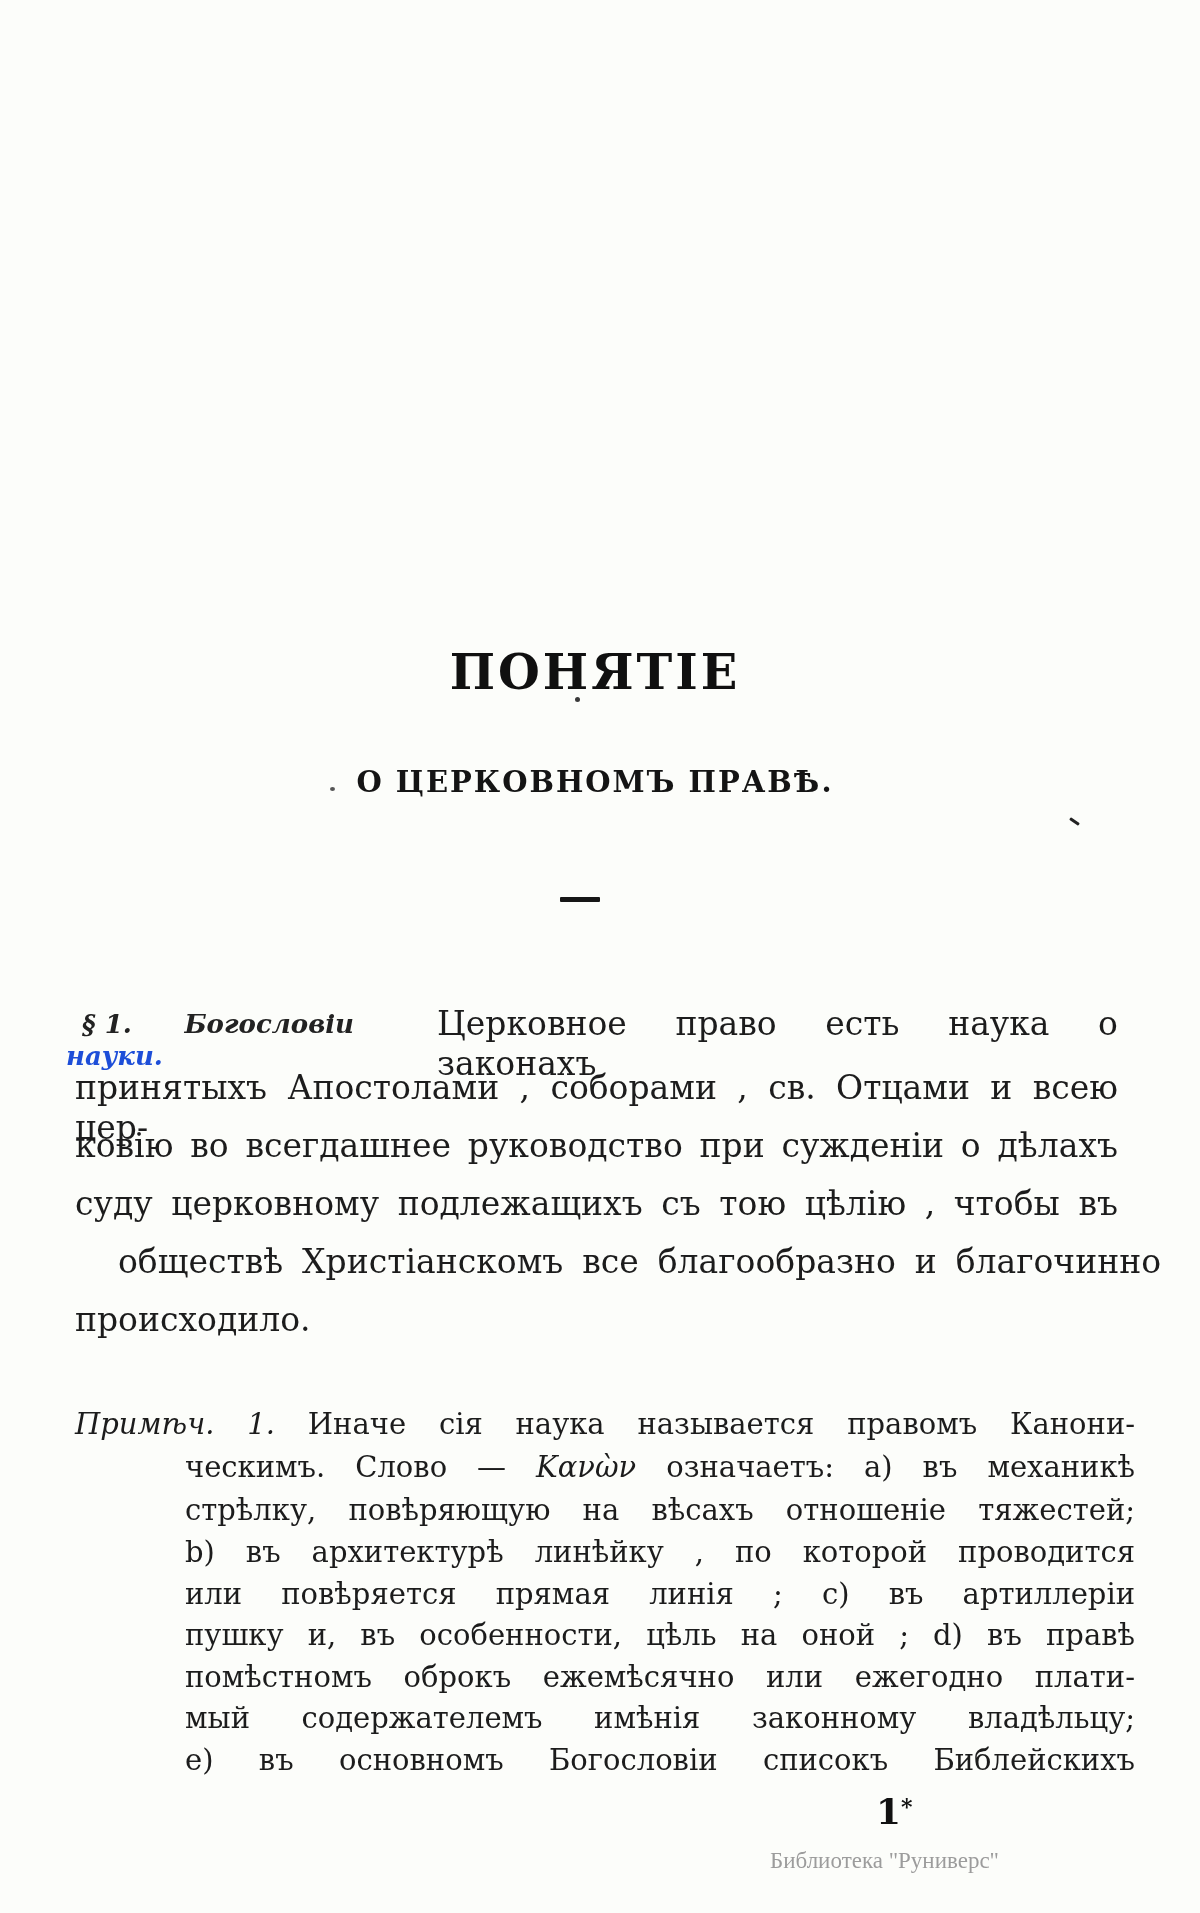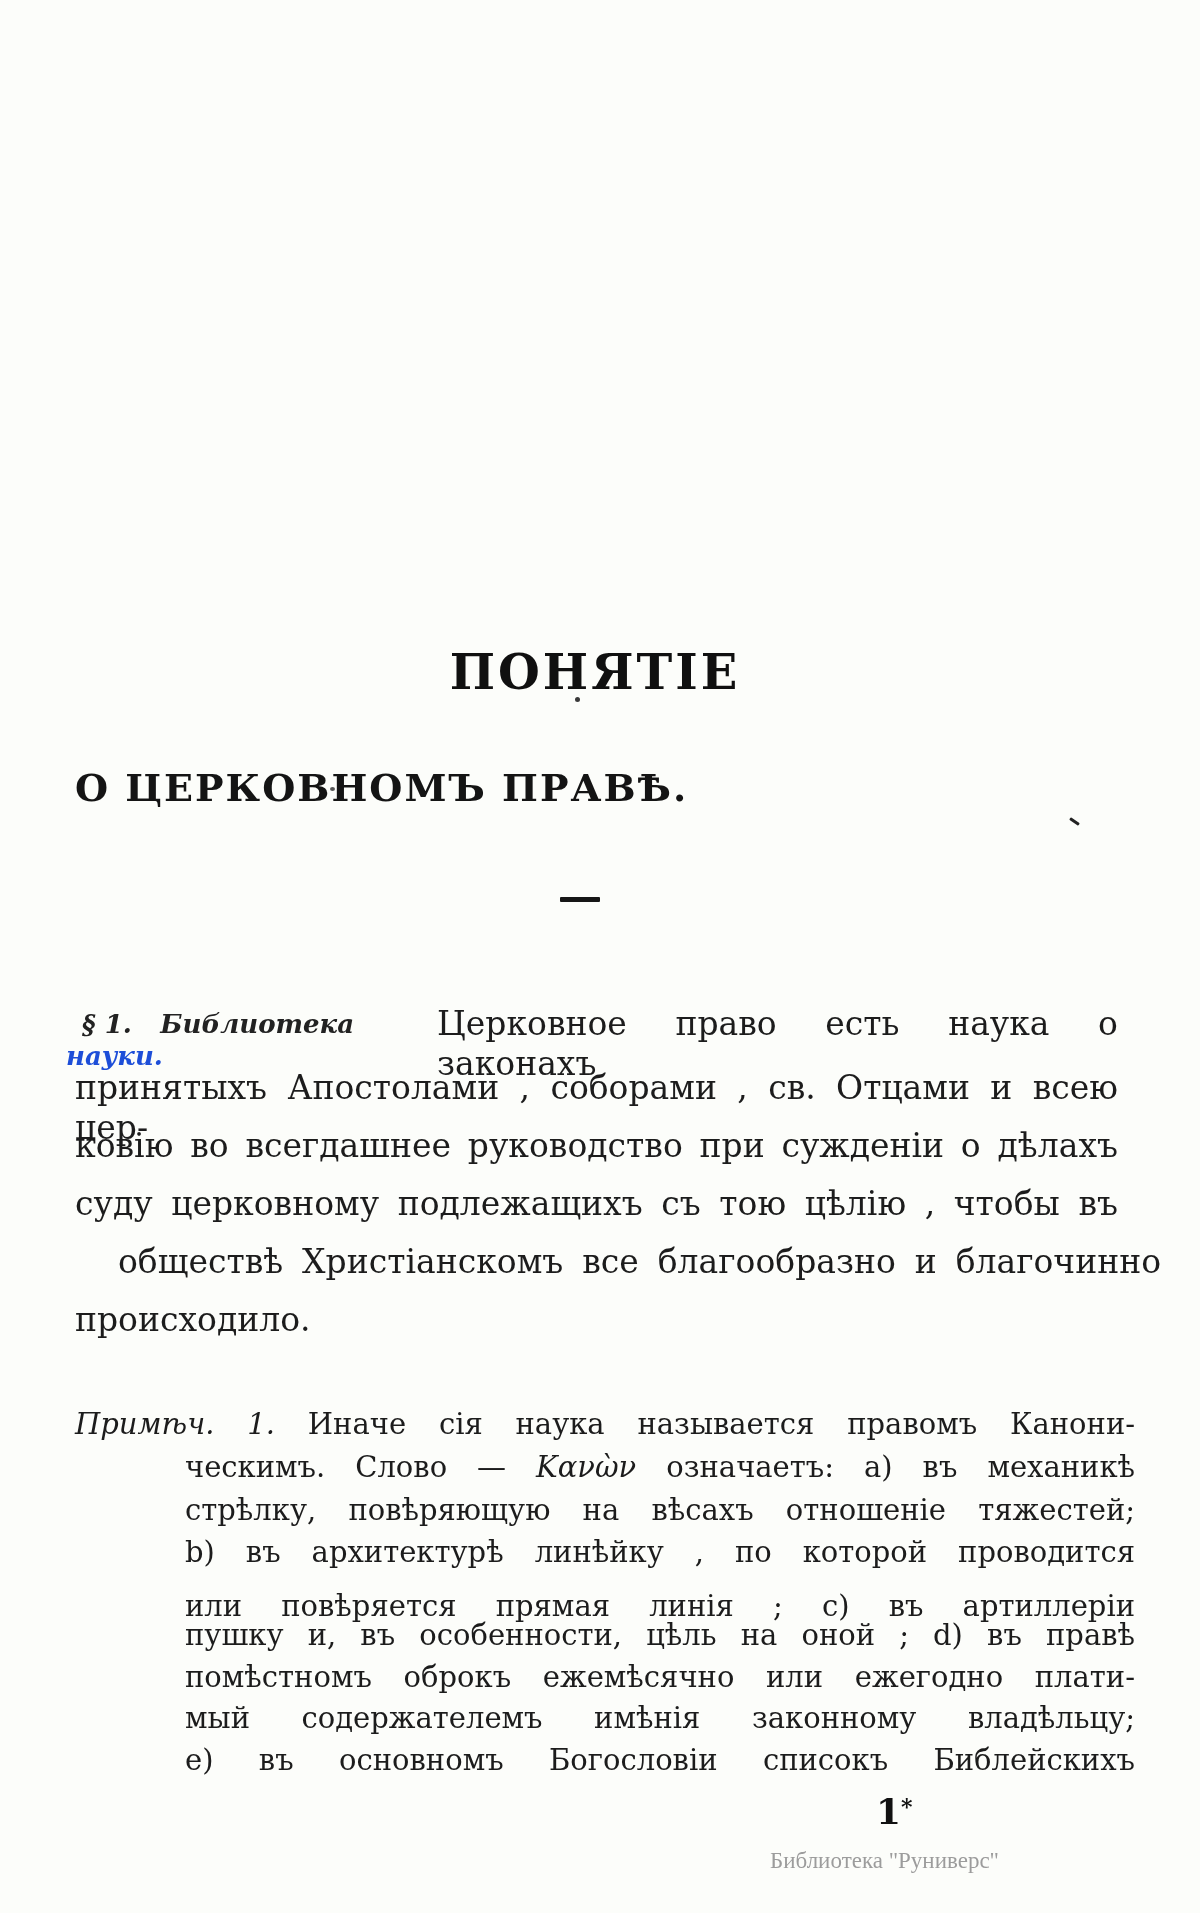--- a/index.html
+++ b/index.html
@@ -17,22 +17,22 @@
   .just { text-align:justify; text-align-last:justify; text-justify:inter-word; }
 
   .title {
     left:75px; top:644px; width:1040px;
     text-align:center;
     font-size:48px; font-weight:bold; letter-spacing:3px;
     color:#101010;
   }
   .subtitle {
     left:75px; top:765px; width:1040px;
-    text-align:left;
-    font-size:38px; font-weight:bold; letter-spacing:2px;
+    text-align:center;
+    font-size:29px; font-weight:bold; letter-spacing:2px;
     color:#141414;
   }
   .rule {
     left:560px; top:897px; width:40px; height:5px;
     background:#161616; border-radius:1px;
   }
 
   .speck { background:#3a3a3a; }
   .speck.dot1 { left:575px; top:697px; width:5px; height:5px; border-radius:50%; }
   .speck.dot2 { left:330px; top:787px; width:5px; height:4px; border-radius:50%; background:#555; }
@@ -56,21 +56,21 @@
   .p1.l3 { left:75px;  top:1126px; width:1043px; }
   .p1.l4 { left:75px;  top:1184px; width:1043px; }
   .p1.l5 { left:75px;  top:1242px; width:1043px;margin-left:43px; }
   .p1.l6 { left:75px;  top:1300px; width:1043px; text-align:left; }
 
   .n { font-size:29px; line-height:34px; }
   .n.l1 { left:75px;  top:1407px; width:1060px; }
   .n.l2 { left:185px; top:1450px; width:950px; }
   .n.l3 { left:185px; top:1493px; width:950px; }
   .n.l4 { left:185px; top:1535px; width:950px; }
-  .n.l5 { left:185px; top:1577px; width:950px;margin-top:12px; }
+  .n.l5 { left:185px; top:1577px; width:950px; }
   .n.l6 { left:185px; top:1618px; width:950px; }
   .n.l7 { left:185px; top:1660px; width:950px; }
   .n.l8 { left:185px; top:1701px; width:950px; }
   .n.l9 { left:185px; top:1743px; width:950px; }
 
   .it { font-style:italic; }
   .greek { font-style:italic; }
 
   .sig {
     left:876px; top:1790px;
@@ -94,21 +94,21 @@
   <div class="abs speck dot1"></div>
 
   <div class="abs speck dot2"></div>
   <div class="abs subtitle">О ЦЕРКОВНОМЪ ПРАВѢ.</div>
   <div class="abs speck tick"></div>
 
   <div class="abs rule"></div>
 
   <div class="abs mnote1">
     <span>§ 1.</span>
-    <span>Библиотека</span>
+    <span>Богословіи</span>
   </div>
   <div class="abs mnote2">науки.</div>
 
   <div class="abs p1 l1 just">Церковное право есть наука о законахъ</div>
   <div class="abs p1 l2 just">принятыхъ Апостолами , соборами , св. Отцами и всею цер-</div>
   <div class="abs p1 l3 just">ковію во всегдашнее руководство при сужденіи о дѣлахъ</div>
   <div class="abs p1 l4 just">суду церковному подлежащихъ съ тою цѣлію , чтобы въ</div>
   <div class="abs p1 l5 just">обществѣ Христіанскомъ все благообразно и благочинно</div>
   <div class="abs p1 l6">происходило.</div>
 

